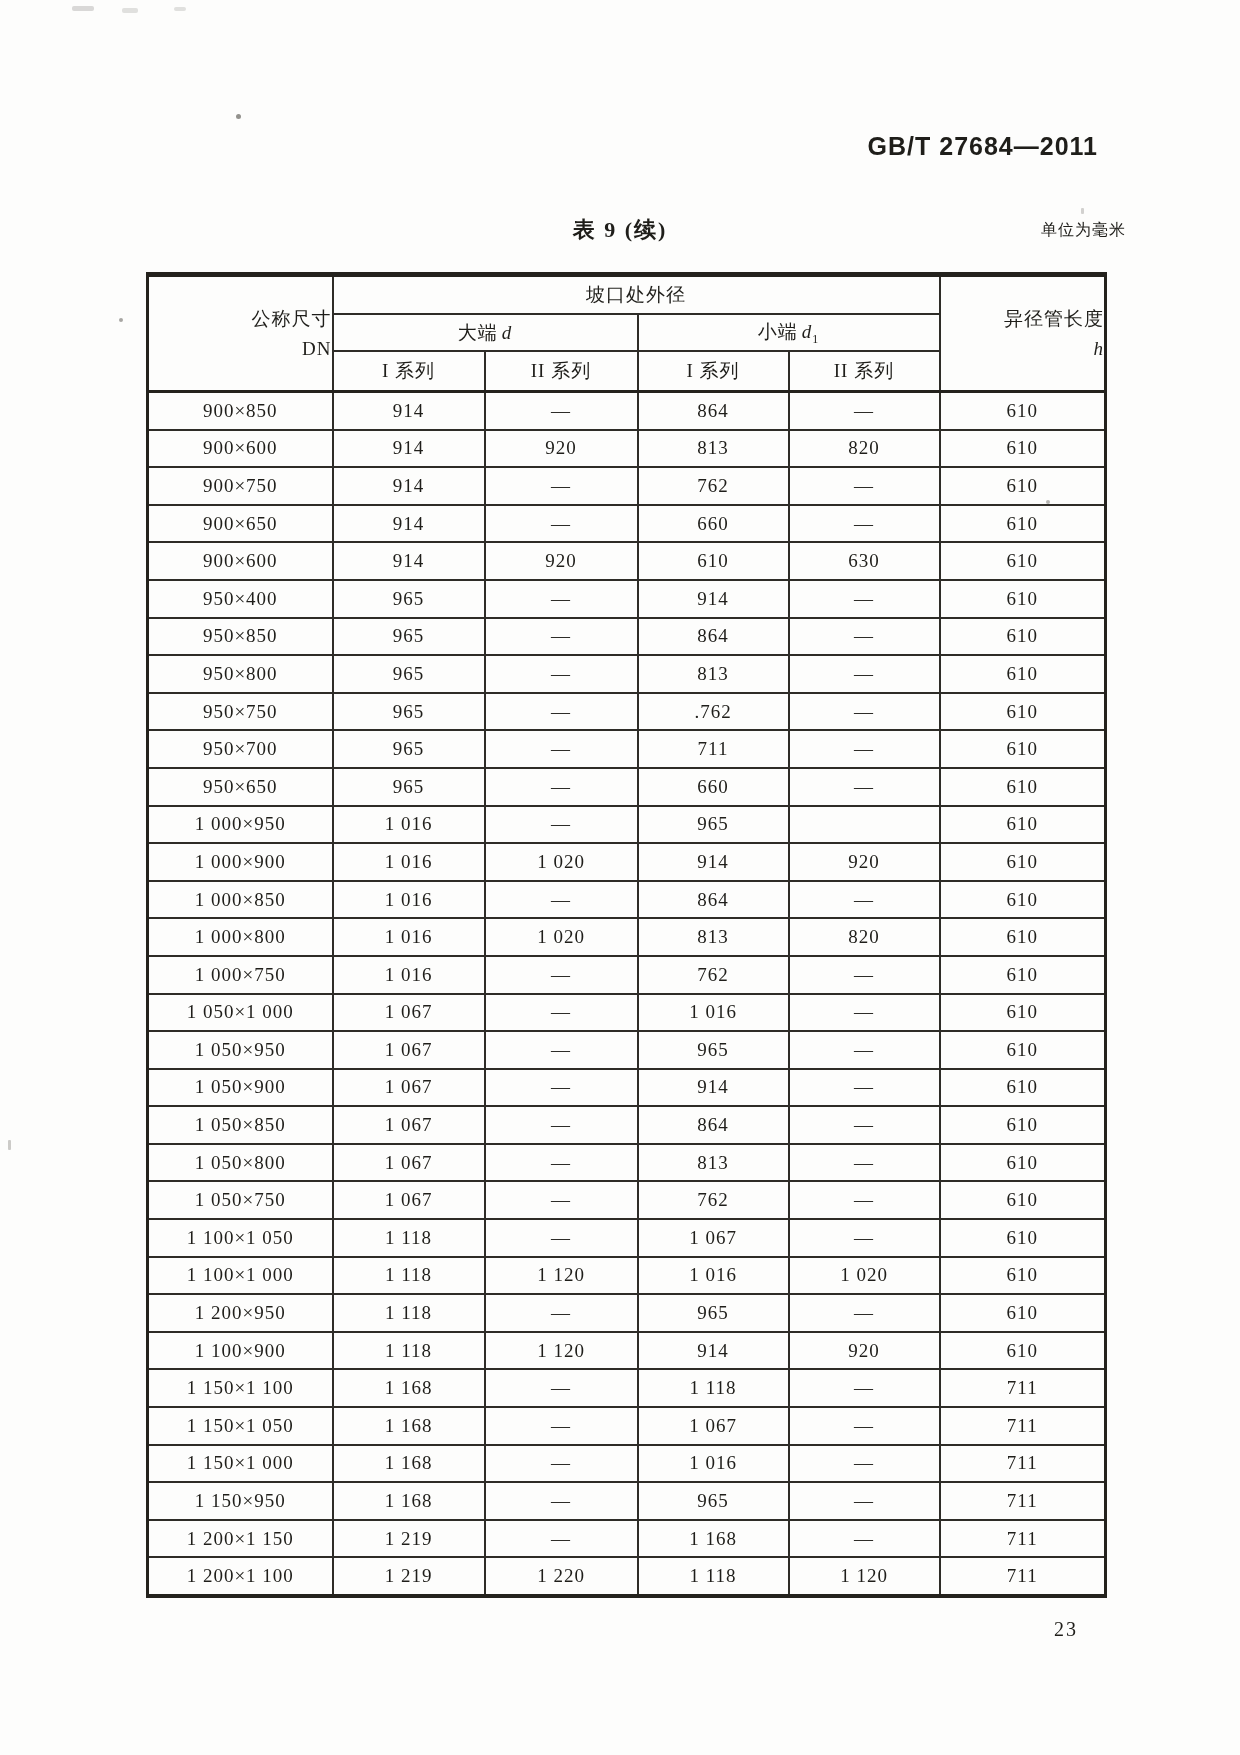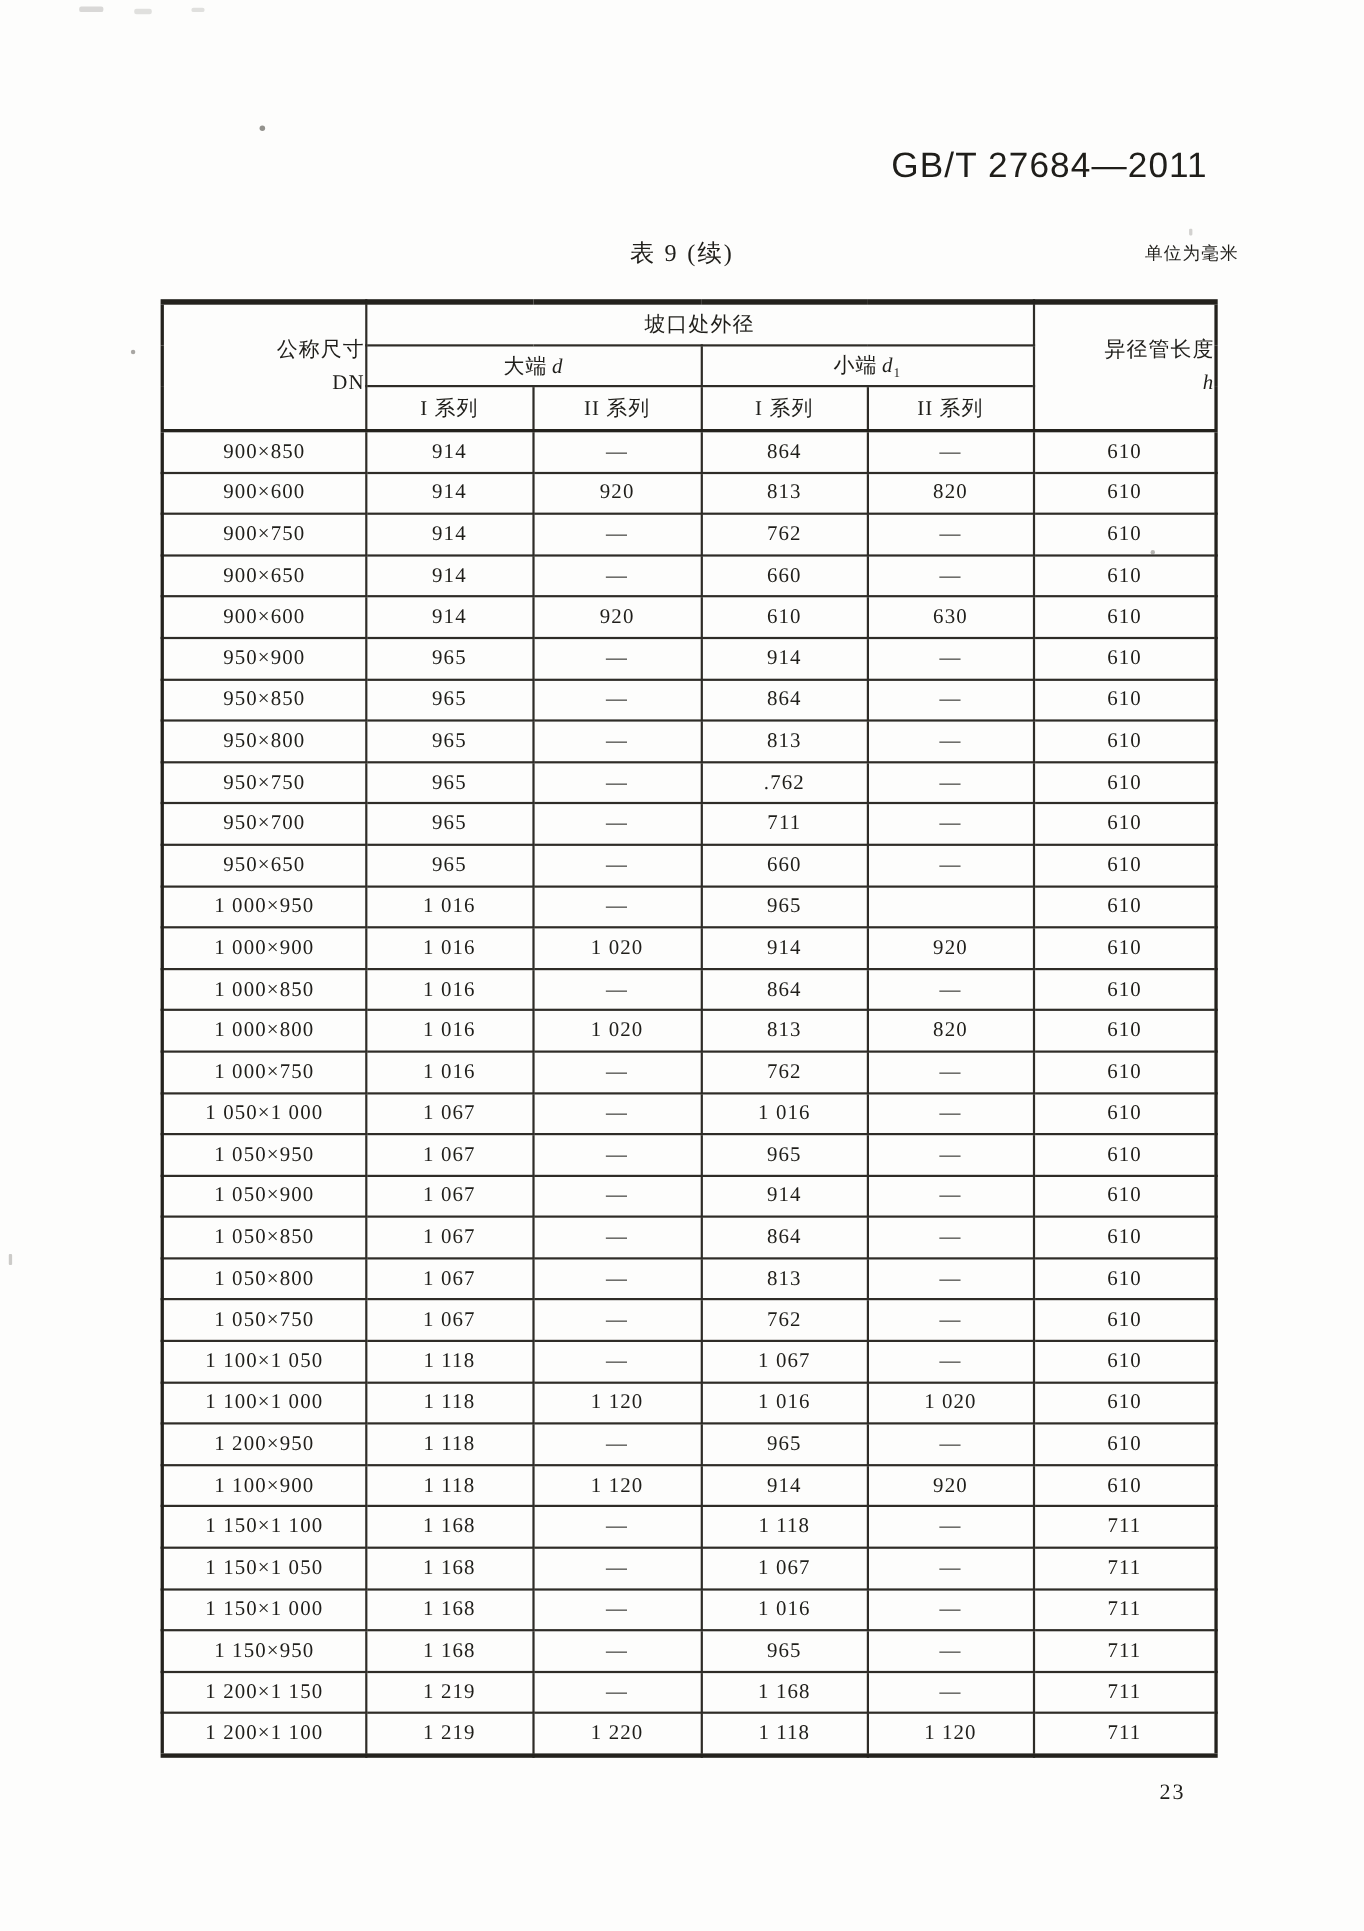--- a/index.html
+++ b/index.html
@@ -10,31 +10,31 @@
     background: #fdfdfc;
     color: #1f1e1a;
     font-family: "Liberation Serif", "DejaVu Serif", serif;
     overflow: hidden;
   }
   .std-code {
     position: absolute;
     top: 132px;
     right: 142px;
     font-family: "Liberation Sans", "DejaVu Sans", sans-serif;
-    font-weight: normal;
-    font-size: 32px;
+    font-weight: bold;
+    font-size: 25px;
     letter-spacing: 1px;
   }
   .table-title {
     position: absolute;
     top: 215px;
     left: 0;
     width: 100%;
     text-align: center;
-    font-weight: normal;
+    font-weight: bold;
     font-size: 22px;
     letter-spacing: 2px;
   }
   .unit-note {
     position: absolute;
     top: 220px;
     right: 114px;
     font-size: 16px;
     letter-spacing: 1px;
   }
@@ -178,21 +178,21 @@
         </tr>
         <tr>
           <td>900×600</td>
           <td>914</td>
           <td>920</td>
           <td>610</td>
           <td>630</td>
           <td>610</td>
         </tr>
         <tr>
-          <td>950×900</td>
+          <td>950×400</td>
           <td>965</td>
           <td>—</td>
           <td>914</td>
           <td>—</td>
           <td>610</td>
         </tr>
         <tr>
           <td>950×850</td>
           <td>965</td>
           <td>—</td>

